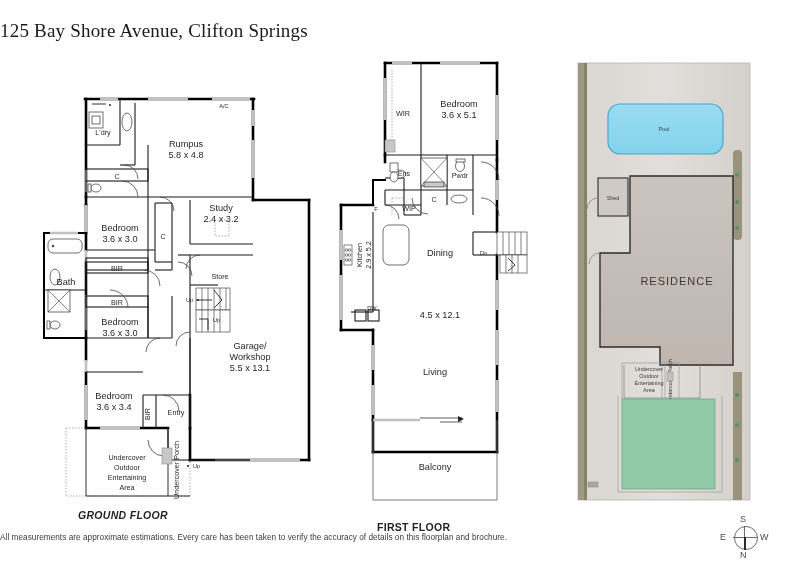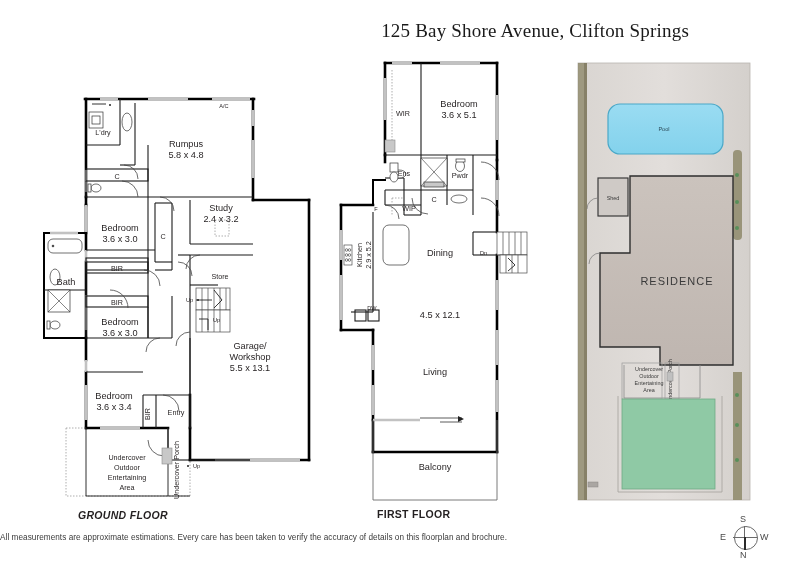--- a/index.html
+++ b/index.html
@@ -5,34 +5,34 @@
 <style>
   html,body{margin:0;padding:0;background:#ffffff;}
   body{
     width:800px;height:566px;position:relative;overflow:hidden;
     font-family:"Liberation Sans", sans-serif;color:#231f20;
   }
   .plan{position:absolute;left:0;top:0;width:800px;height:566px;}
   svg{display:block;}
 
   #title{
-    position:absolute;left:0;top:20px;width:689px;text-align:right;
+    position:absolute;left:0;top:20px;width:689px;text-align:left;
     font-family:"Liberation Serif", serif;font-size:19px;color:#1a1a1a;
     letter-spacing:.2px;
   }
   #footer{
     position:absolute;left:0;top:533px;width:800px;
     font-size:8.2px;color:#3a3a3a;letter-spacing:.05px;
   }
   .flabel{
     position:absolute;font-size:10.5px;font-weight:bold;color:#231f20;
     letter-spacing:.3px;
   }
   #gf-label{left:78px;top:509px;font-style:italic;}
-  #ff-label{left:377px;top:508px;}
+  #ff-label{left:377px;top:521px;}
 
   
   #compass{position:absolute;left:712px;top:514px;width:66px;height:48px;
     font-size:9px;color:#4a4a4a;}
   #compass .c-n{position:absolute;left:28px;top:36px;}
   #compass .c-s{position:absolute;left:28px;top:0px;}
   #compass .c-e{position:absolute;left:8px;top:18px;}
   #compass .c-w{position:absolute;left:48px;top:18px;}
   #compass .c-circ{position:absolute;left:22px;top:12px;width:22px;height:22px;
     border:1px solid #6b6b6b;border-radius:50%;}

